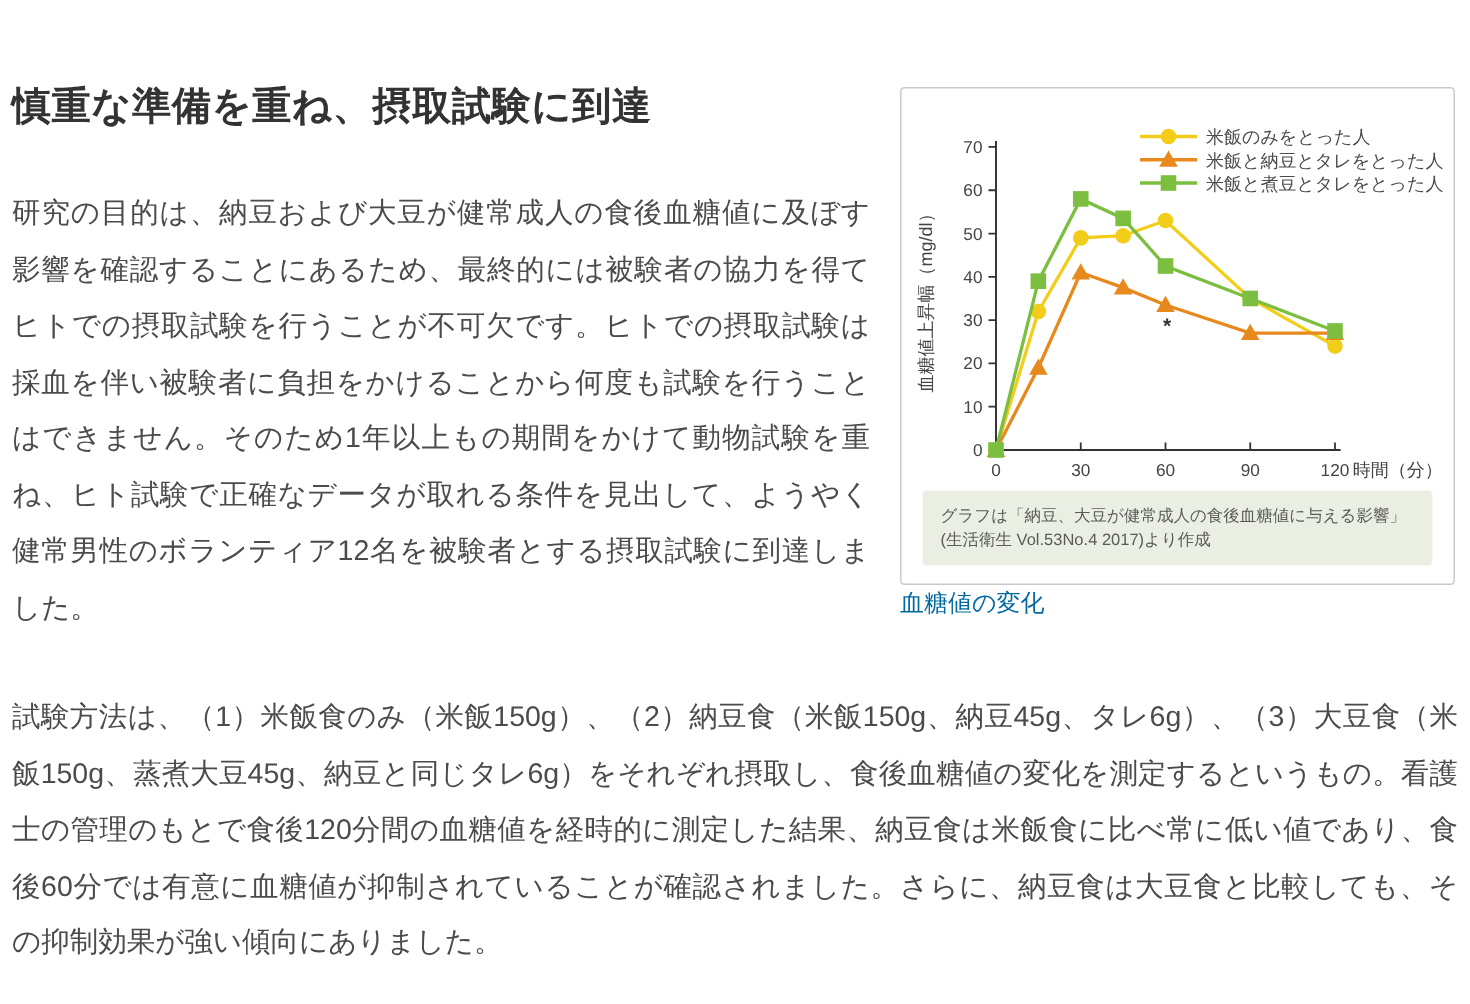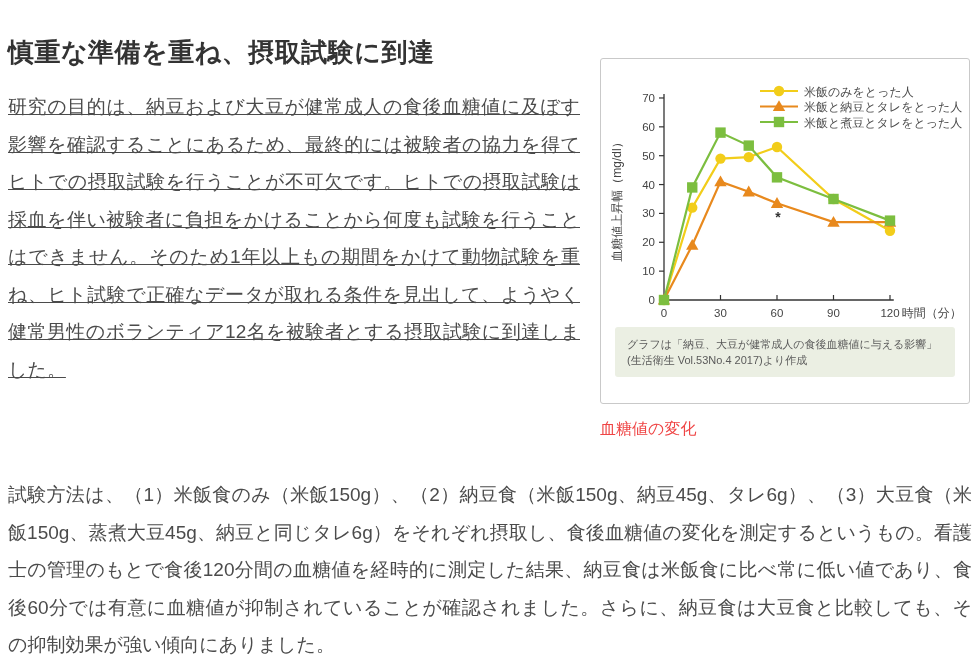--- a/index.html
+++ b/index.html
@@ -8,62 +8,62 @@
     width: 980px;
     font-family: "Liberation Sans", "DejaVu Sans", sans-serif;
     color: #4b4b4b;
   }
   .page { padding: 0 8px; width: 980px; }
   .content-row { display: flex; align-items: flex-start; }
   .left-col { flex: 1 1 auto; min-width: 0; }
   .right-col { flex: 0 0 372px; width: 372px; margin-left: 20px; margin-top: 58px; }
 
   h1.page-title {
-    margin-top: 37px;
+    margin-top: 55px;
     font-size: 26px;
     font-weight: bold;
     color: #333333;
     letter-spacing: 0.5px;
     line-height: 1.2;
   }
   p.body-text {
     font-size: 19px;
     line-height: 37.5px;
     color: #4b4b4b;
     text-align: justify;
   }
-  .left-col p.body-text { margin-top: 20px; text-decoration: underline; }
+  .left-col p.body-text { margin-top: 38px; }
   p.para2 { margin-top: 36px; padding-bottom: 24px; }
 
   .chart-panel {
     width: 370px;
     border: 1px solid #c9c9c9;
     border-radius: 3px;
     background: #ffffff;
     padding: 4px 1px 12px 1px;
   }
   .chart-svg-wrap { width: 366px; height: 258px; }
   svg text.tick { font-size: 11.5px; fill: #444444; font-family: "Liberation Sans", "DejaVu Sans", sans-serif; }
   svg text.axis-label { font-size: 12px; fill: #444444; font-family: "Liberation Sans", "DejaVu Sans", sans-serif; }
   svg text.legend-label { font-size: 12px; fill: #4b4b4b; font-family: "Liberation Sans", "DejaVu Sans", sans-serif; }
   svg text.asterisk { font-size: 14px; font-weight: bold; fill: #333333; }
 
   .source-box {
-    margin: 6px 13px 14px 13px;
+    margin: 6px 13px 0 13px;
     background: #ebefe3;
     border-radius: 3px;
     padding: 9px 12px;
     font-size: 11px;
     line-height: 16px;
     color: #5a5a5a;
   }
   .chart-caption {
-    margin-top: 15px;
+    margin-top: 2px;
     font-size: 16px;
-    color: #ef4444;
+    color: #0369a1;
   }
 </style>
 </head>
 <body>
 
 <div class="page">
   <div class="content-row">
 
     <div class="left-col">
       <h1 class="page-title">慎重な準備を重ね、摂取試験に到達</h1>

